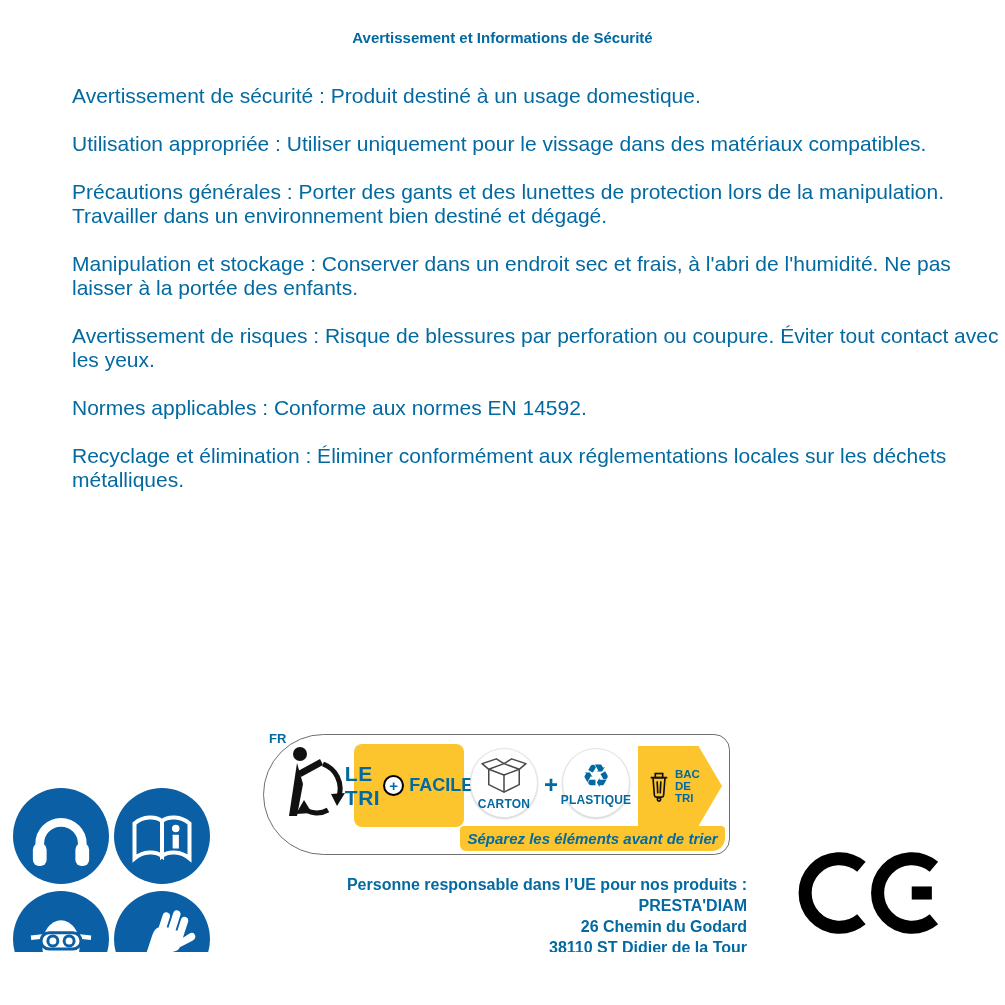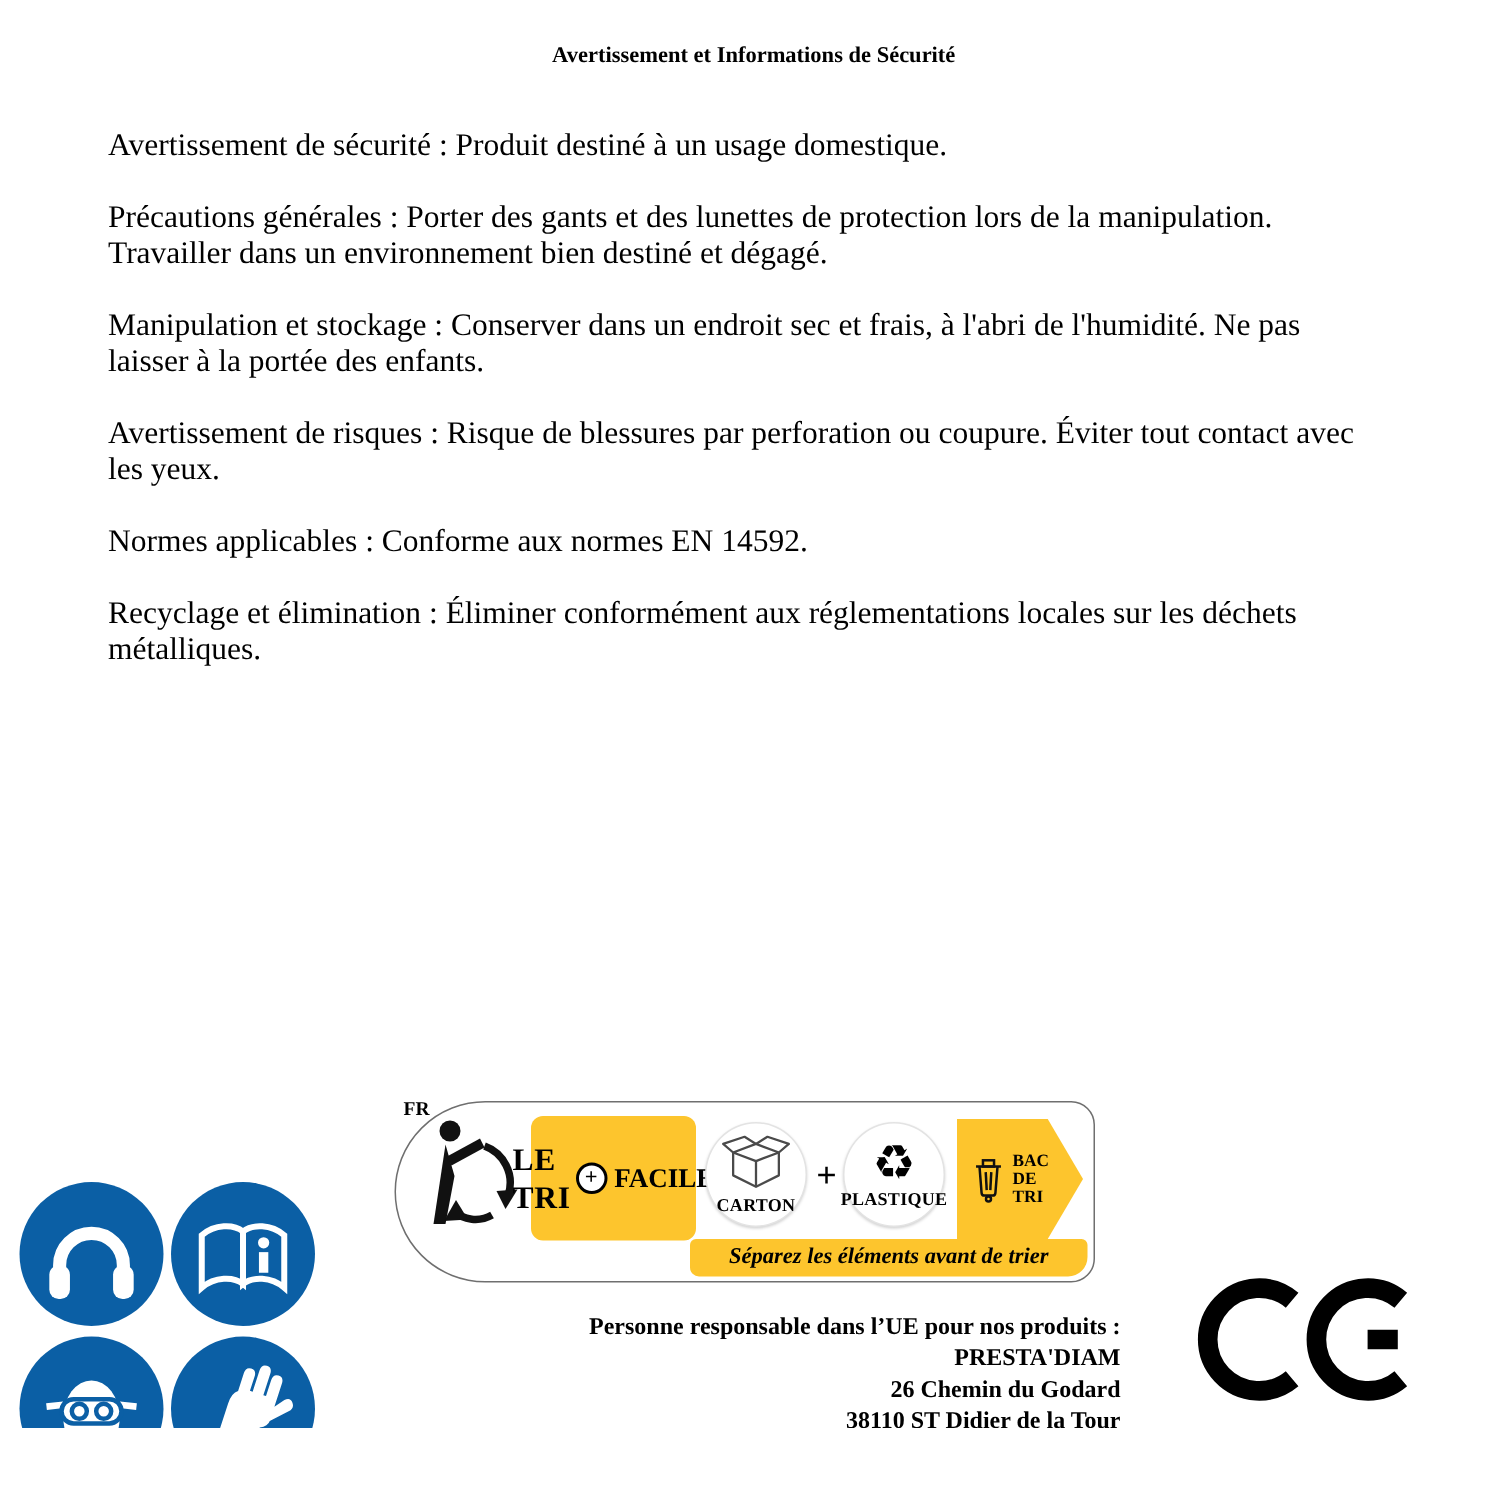--- a/index.html
+++ b/index.html
@@ -1,18 +1,18 @@
 <!DOCTYPE html>
 <html><head>
 <meta charset="utf-8">
 <style>
   *{box-sizing:border-box}
   html,body{margin:0;padding:0;background:#fff}
   .page{position:relative;width:1005px;height:952px;background:#fff;overflow:hidden;
-        font-family:Liberation Serif, serif;color:#000000}
+        font-family:Liberation Sans, sans-serif;color:#0369a1}
   .doc-title{position:absolute;top:29px;left:0;width:100%;text-align:center;
              font-size:15px;font-weight:bold}
   .body-text{position:absolute;top:84px;left:72px;right:5px;font-size:21px;line-height:24px}
   .body-text p{margin:0 0 24px 0;white-space:pre-line}
 
   
   .picto-grid{position:absolute;left:13px;top:788px;display:grid;
               grid-template-columns:96px 96px;gap:7px 5px}
   .picto{width:96px;height:96px;border-radius:50%;background:#0b5fa5;
          display:flex;align-items:center;justify-content:center}
@@ -57,20 +57,21 @@
 </style>
 </head>
 <body>
 
 <div class="page">
 
   <div class="doc-title">Avertissement et Informations de Sécurité</div>
 
   <div class="body-text">
     <p>Avertissement de sécurité : Produit destiné à un usage domestique.</p>
+    <p>Utilisation appropriée : Utiliser uniquement pour le vissage dans des matériaux compatibles.</p>
     <p>Précautions générales : Porter des gants et des lunettes de protection lors de la manipulation.
 Travailler dans un environnement bien destiné et dégagé.</p>
     <p>Manipulation et stockage : Conserver dans un endroit sec et frais, à l'abri de l'humidité. Ne pas
 laisser à la portée des enfants.</p>
     <p>Avertissement de risques : Risque de blessures par perforation ou coupure. Éviter tout contact avec
 les yeux.</p>
     <p>Normes applicables : Conforme aux normes EN 14592.</p>
     <p>Recyclage et élimination : Éliminer conformément aux réglementations locales sur les déchets
 métalliques.</p>
   </div>

